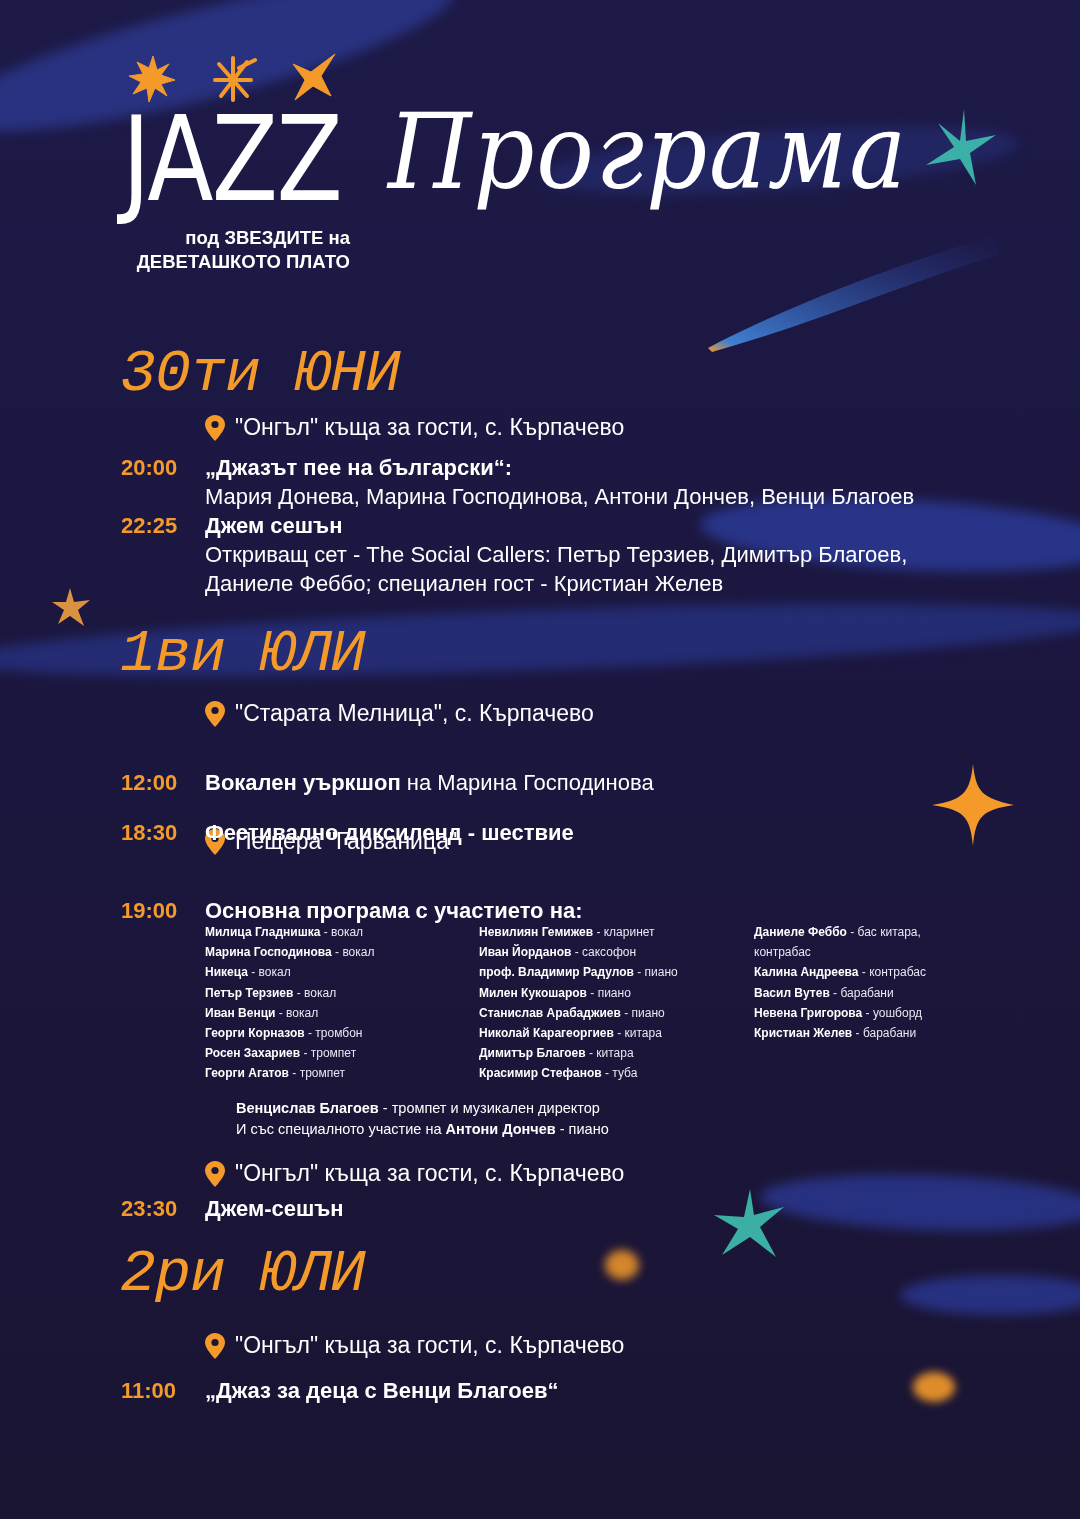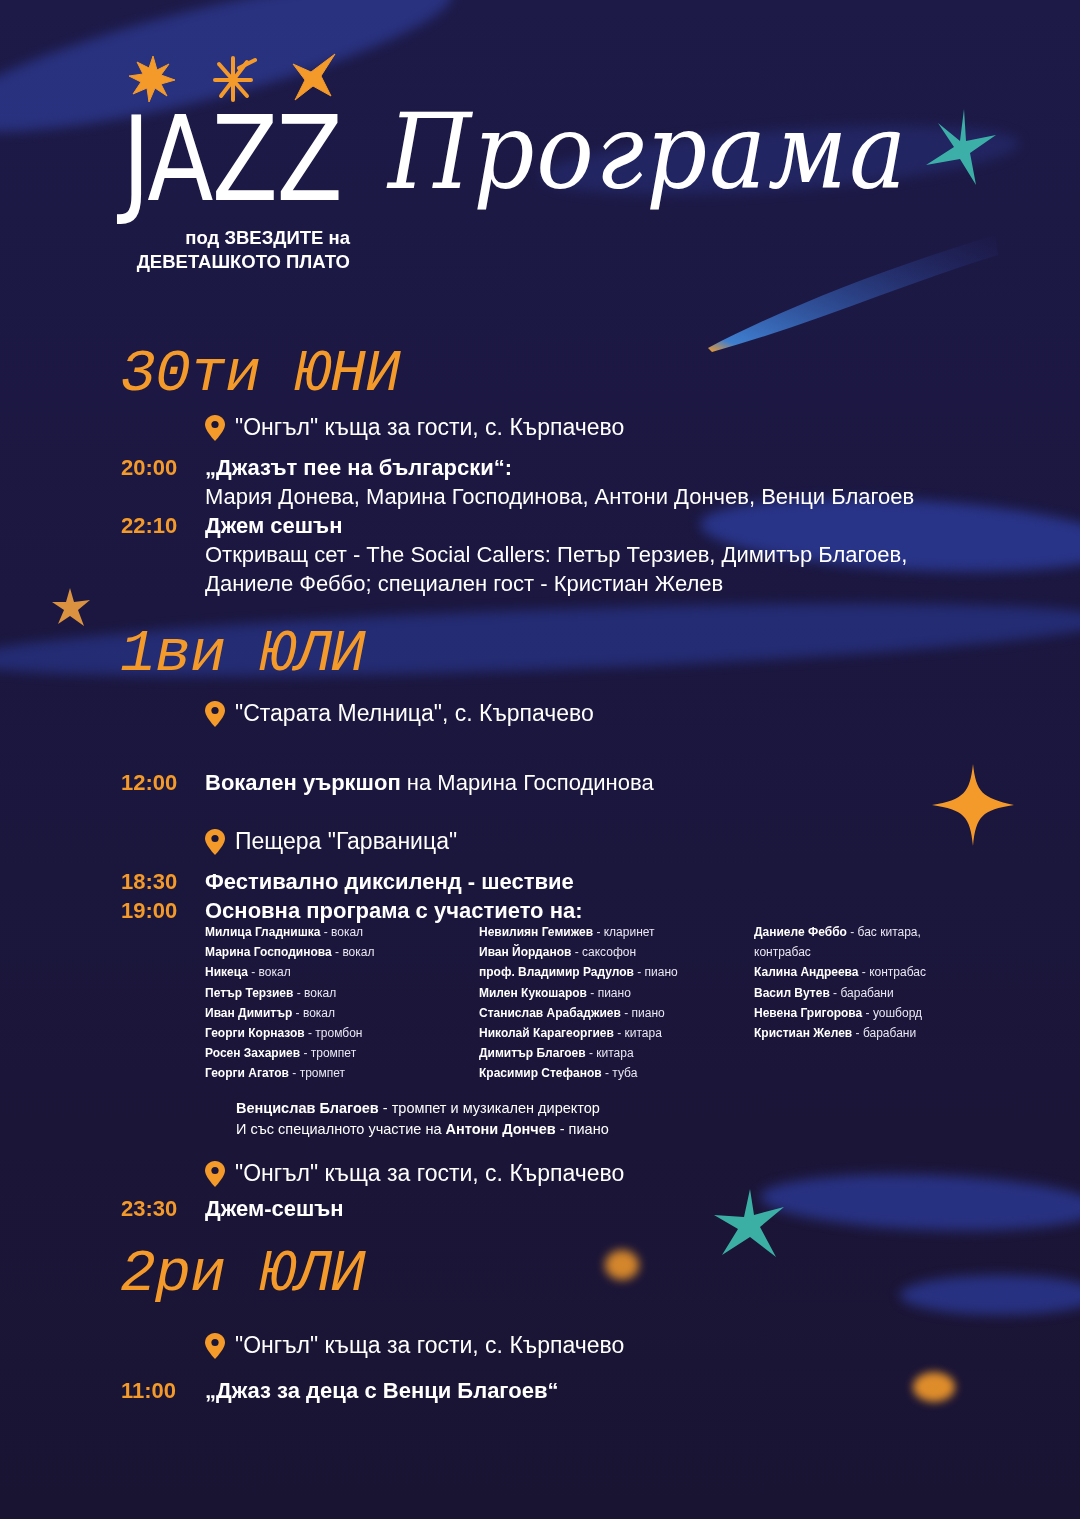--- a/index.html
+++ b/index.html
@@ -106,21 +106,21 @@
     <span>"Онгъл" къща за гости, с. Кърпачево</span>
   </div>
   <div class="row" style="top:453px;">
     <span class="time">20:00</span>
     <div class="ev">
       <b>„Джазът пее на български“:</b><br>
       <span>Мария Донева, Марина Господинова, Антони Дончев, Венци Благоев</span>
     </div>
   </div>
   <div class="row" style="top:511px;">
-    <span class="time">22:10</span>
+    <span class="time">22:25</span>
     <div class="ev">
       <b>Джем сешън</b><br>
       <span>Откриващ сет - The Social Callers: Петър Терзиев, Димитър Благоев,</span><br>
       <span>Даниеле Феббо; специален гост - Кристиан Желев</span>
     </div>
   </div>
 
   <div class="day" style="top:624px;">1ви ЮЛИ</div>
   <div class="loc" style="top:700px;">
     <svg class="pin" viewBox="0 0 20 26">
@@ -134,35 +134,35 @@
     <div class="ev"><b>Вокален уъркшоп</b><span class="reg"> на Марина Господинова</span></div>
   </div>
 
   <div class="loc" style="top:828px;">
     <svg class="pin" viewBox="0 0 20 26">
         <path d="M10 0 C4.5 0 0 4.3 0 9.6 C0 16 10 26 10 26 C10 26 20 16 20 9.6 C20 4.3 15.5 0 10 0 Z" fill="#f49a2a"></path>
         <circle cx="10" cy="9.5" r="3.6" fill="#1b1538"></circle>
       </svg>
     <span>Пещера "Гарваница"</span>
   </div>
-  <div class="row" style="top:867px;">
+  <div class="row" style="top:818px;">
     <span class="time">18:30</span>
     <div class="ev"><b>Фестивално диксиленд - шествие</b></div>
   </div>
   <div class="row" style="top:896px;">
     <span class="time">19:00</span>
     <div class="ev"><b>Основна програма с участието на:</b></div>
   </div>
 
   <div class="lineup" style="left:205px;">
     <div><b>Милица Гладнишка</b><span class="role"> - вокал</span></div>
     <div><b>Марина Господинова</b><span class="role"> - вокал</span></div>
     <div><b>Никеца</b><span class="role"> - вокал</span></div>
     <div><b>Петър Терзиев</b><span class="role"> - вокал</span></div>
-    <div><b>Иван Димитър</b><span class="role"> - вокал</span></div>
+    <div><b>Иван Венци</b><span class="role"> - вокал</span></div>
     <div><b>Георги Корназов</b><span class="role"> - тромбон</span></div>
     <div><b>Росен Захариев</b><span class="role"> - тромпет</span></div>
     <div><b>Георги Агатов</b><span class="role"> - тромпет</span></div>
   </div>
   <div class="lineup" style="left:479px;">
     <div><b>Невилиян Гемижев</b><span class="role"> - кларинет</span></div>
     <div><b>Иван Йорданов</b><span class="role"> - саксофон</span></div>
     <div><b>проф. Владимир Радулов</b><span class="role"> - пиано</span></div>
     <div><b>Милен Кукошаров</b><span class="role"> - пиано</span></div>
     <div><b>Станислав Арабаджиев</b><span class="role"> - пиано</span></div>

